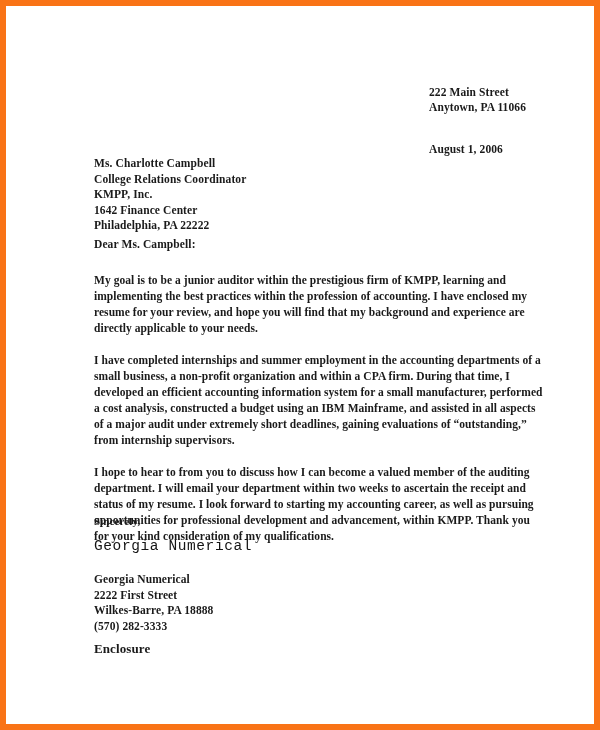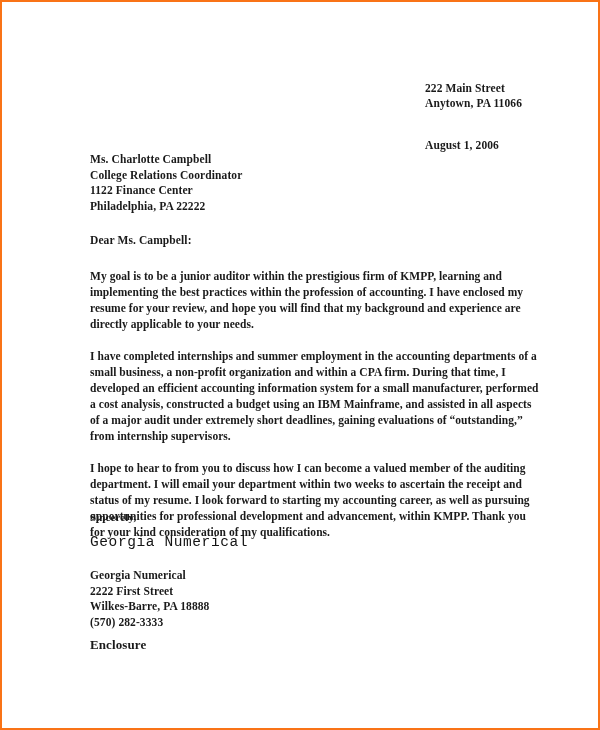--- a/index.html
+++ b/index.html
@@ -13,21 +13,21 @@
     font-family: "Liberation Serif", "DejaVu Serif", serif;
     color: #1a1a1a;
     overflow: hidden;
   }
   .page {
     position: relative;
     box-sizing: border-box;
     width: 600px;
     height: 730px;
     background: #ffffff;
-    border: 2px solid #f97316;
+    border: 6px solid #f97316;
     padding: 0;
   }
   .letter {
     position: relative;
     width: 100%;
     height: 100%;
     box-sizing: border-box;
   }
 
   
@@ -153,21 +153,22 @@
     <div class="sender-block">
       <span class="line">222 Main Street</span>
       <span class="line">Anytown, PA  11066</span>
     </div>
 
     <div class="date-line">August 1, 2006</div>
 
     <div class="recipient-block">
       <span class="line">Ms. Charlotte Campbell</span>
       <span class="line">College Relations Coordinator</span>
-      <span class="line">1122 Finance Center</span>
+      <span class="line">KMPP, Inc.</span>
+      <span class="line">1642 Finance Center</span>
       <span class="line">Philadelphia, PA   22222</span>
     </div>
 
     <div class="salutation">Dear Ms. Campbell:</div>
 
     <div class="body-block">
       <p class="body-paragraph">My goal is to be a junior auditor within the prestigious firm of KMPP, learning and implementing the best practices within the profession of accounting. I have enclosed my resume for your review, and hope you will find that my background and experience are directly applicable to your needs.</p>
       <p class="body-paragraph">I have completed internships and summer employment in the accounting departments of a small business, a non-profit organization and within a CPA firm.  During that time, I developed an efficient accounting information system for a small manufacturer, performed a cost analysis, constructed a budget using an IBM Mainframe, and assisted in all aspects of a major audit under extremely short deadlines, gaining evaluations of “outstanding,” from internship supervisors.</p>
       <p class="body-paragraph">I hope to hear to from you to discuss how I can become a valued member of the auditing department.  I will email your department within two weeks to ascertain the receipt and status of my resume. I look forward to starting my accounting career, as well as pursuing opportunities for professional development and advancement, within KMPP. Thank you for your kind consideration of my qualifications.</p>
     </div>

